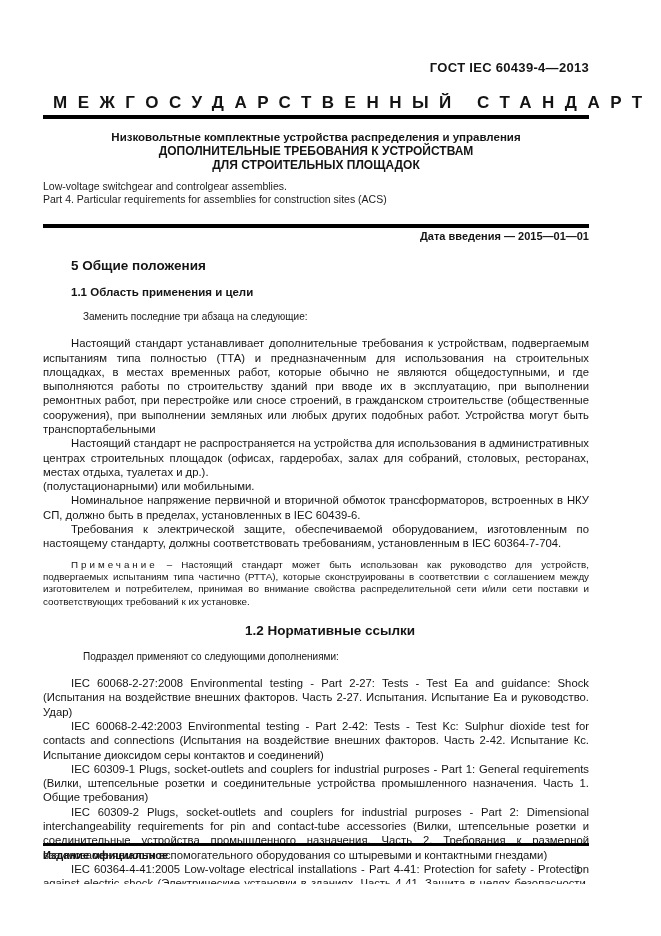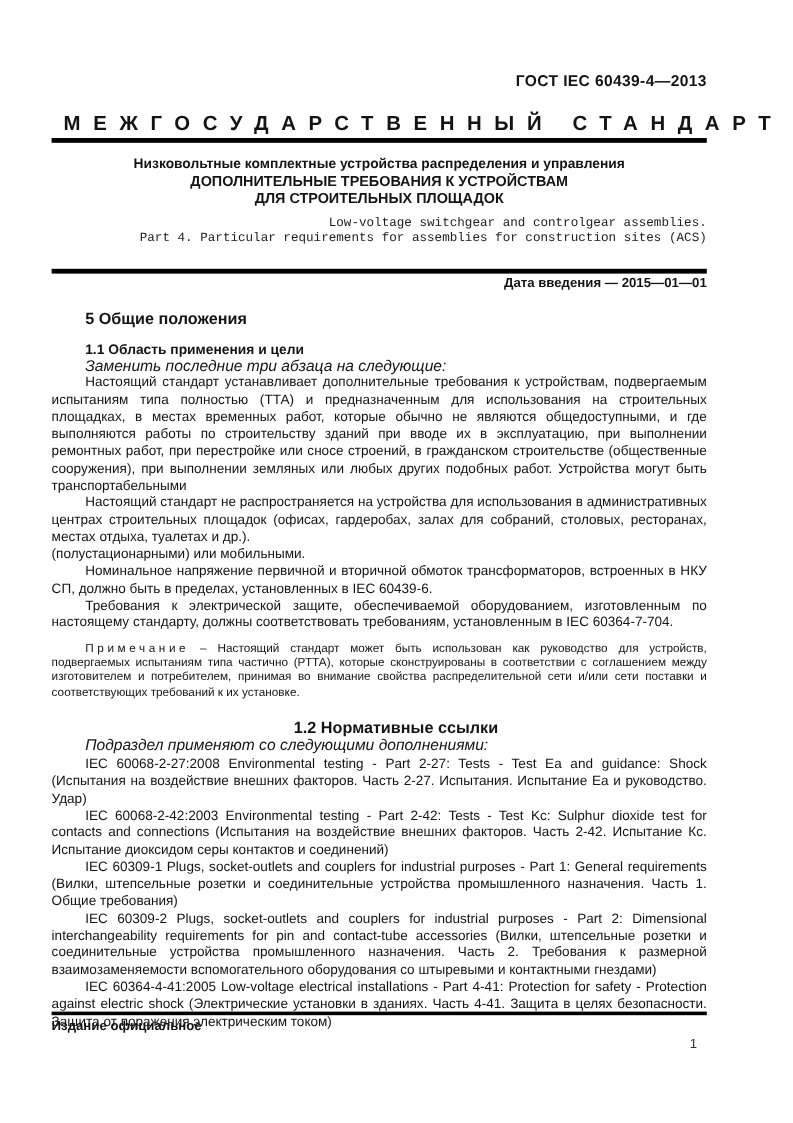--- a/index.html
+++ b/index.html
@@ -15,29 +15,29 @@
     margin-top:18px; text-align:center; font-weight:bold; font-size:17px;
     letter-spacing:10.5px; white-space:nowrap; text-indent:10px;
   }
   .rule { background:#000000; height:4px; }
   .rule-top { margin-top:2px; }
 
   .title-ru { margin-top:11px; text-align:center; font-weight:bold; font-size:11.5px; line-height:14px; }
   .title-part { letter-spacing:4px; }
   .title-caps { font-size:12px; }
 
-  .title-en { margin-top:8px; text-align:right; font-size:10.5px; line-height:12.5px; color:#1c1c1c;font-family:Liberation Mono, monospace; }
+  .title-en { margin-top:8px; text-align:left; font-size:10.5px; line-height:12.5px; color:#1c1c1c; }
 
   .rule-date { margin-top:19px; }
   .intro-date { margin-top:2px; text-align:right; font-weight:bold; font-size:11px; }
 
   .h1 { margin:16px 0 0 0; padding-left:28px; font-size:13.5px; font-weight:bold; }
   .h1-refs { margin-top:15px;text-align:center; }
   .h2 { margin:13px 0 0 0; padding-left:28px; font-size:11.5px; font-weight:bold; }
-  .italic-line { margin:0; padding-left:28px; font-size:13px; font-style:italic; line-height:14.2px; }
+  .italic-line { margin:12px; padding-left:28px; font-size:10px; line-height:14.2px; }
 
   .body-p { margin:0; font-size:11.3px; line-height:14.3px; text-align:justify; }
   .indent { text-indent:28px; }
 
   .note-p { margin-top:8px; font-size:9.8px; line-height:12.3px; text-align:justify; text-indent:28px; }
   .note-label { letter-spacing:3px; }
 
   .refs-block { margin-top:2px; }
 
   .footer { position:absolute; left:43px; width:546px; top:843px; }

